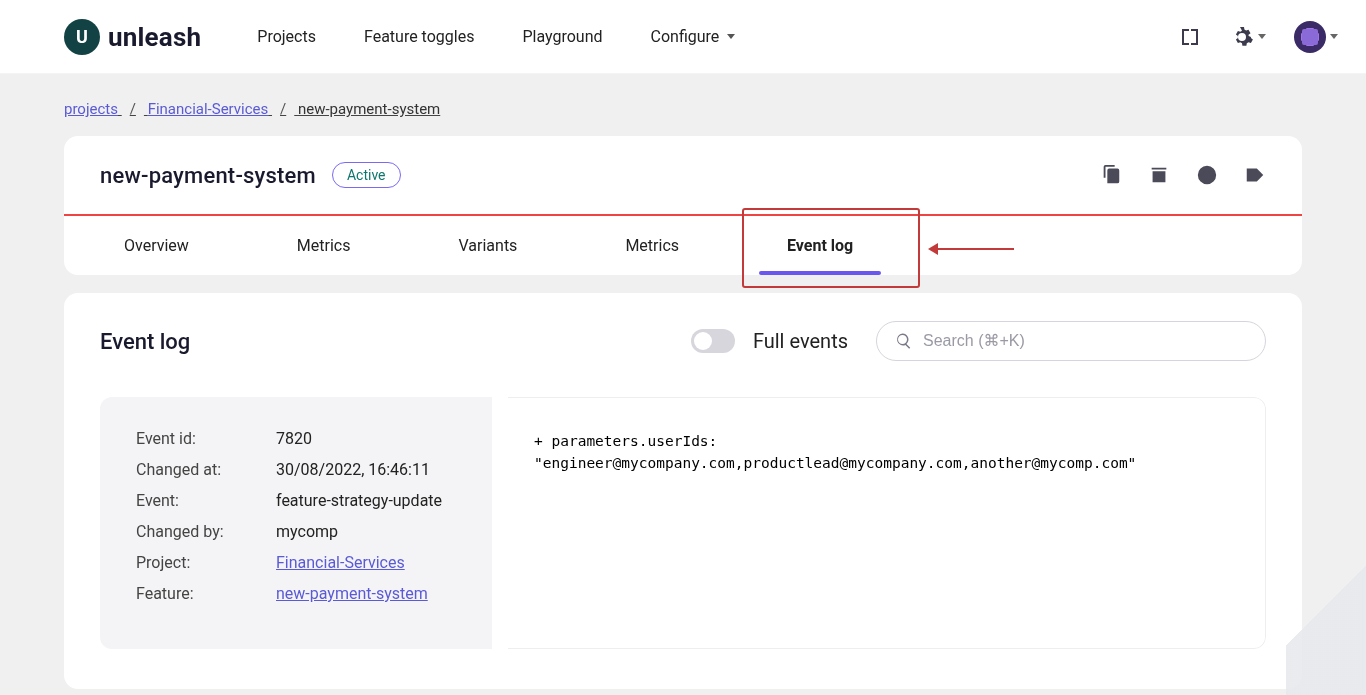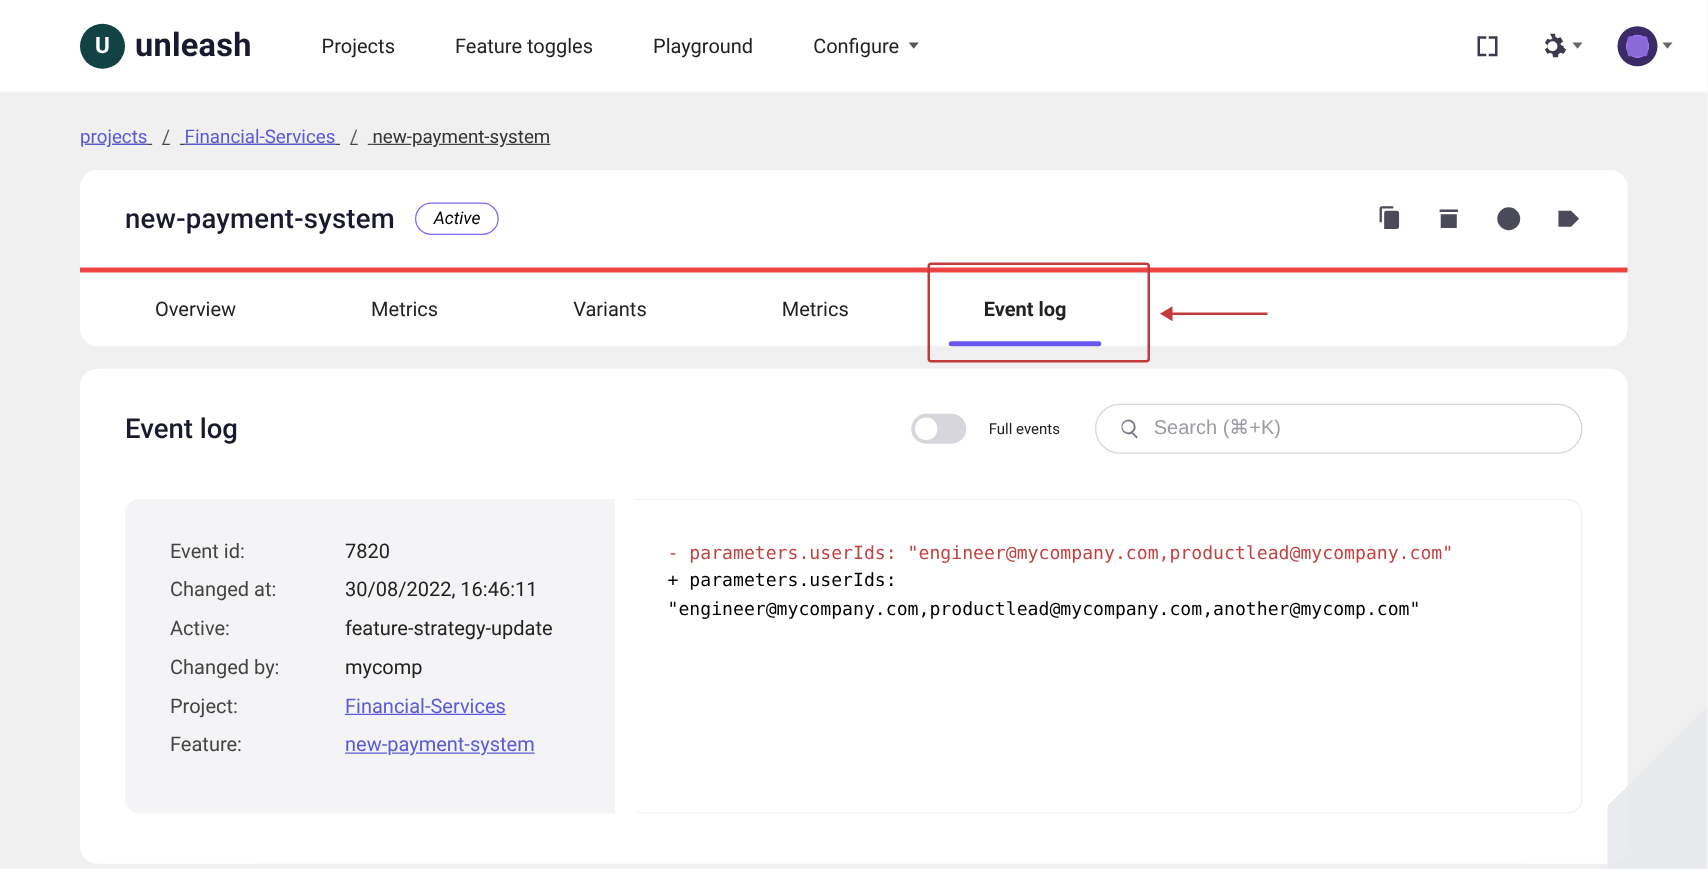--- a/index.html
+++ b/index.html
@@ -84,34 +84,34 @@
     margin: 0 64px;
     border-radius: 14px;
   }
   .feature-head{
     padding: 26px 36px 0 36px;
     display:flex; align-items:center; gap:16px;
     position:relative;
   }
   .feature-name{ font-size: 22px; font-weight: 500; letter-spacing:.2px;}
   .status-pill{
-    border:1.5px solid #7a6af2; color:#000000;
-    border-radius: 999px; padding: 4px 14px; font-size:14px;font-style:italic;
+    border:1.5px solid #7a6af2; color:#0f766e;
+    border-radius: 999px; padding: 4px 14px; font-size:14px;
   }
   .feature-actions{
     margin-left:auto; display:flex; gap:26px; color:#4a4a58;
   }
   .act-icn{ width:22px;height:22px; cursor:pointer; display:flex;align-items:center;justify-content:center;}
 
   
   .tabs{
     display:flex; gap: 72px;
     padding: 0 42px;
     margin-top: 26px;
-    border-top: 4px solid #ef4444;
+    border-top: 2px solid #ef4444;
     position:relative;
   }
   .tab{
     padding: 20px 18px 20px 18px;
     font-size:16px; color:#222; cursor:pointer;
     position:relative;
   }
   .tab.active{ font-weight:700; }
   .tab.active::after{
     content:""; position:absolute; left:-10px; right:-10px; bottom:0;
@@ -141,21 +141,21 @@
   .log-title{ font-size:22px; font-weight:500; }
   .log-head-spacer{ flex:1; }
   .toggle{
     width:44px;height:24px;border-radius:999px;background:#d6d6dc;
     position:relative; cursor:pointer;
   }
   .toggle::after{
     content:""; position:absolute; left:3px; top:3px; width:18px;height:18px;
     border-radius:50%; background:#fff;
   }
-  .toggle-label{ font-size:12px; color:#222; margin-right:10px;}
+  .toggle-label{ font-size:20px; color:#222; margin-right:10px;}
   .search{
     display:flex; align-items:center; gap:10px;
     border:1.5px solid #d5d5dd; border-radius:999px;
     padding: 10px 18px; width: 390px;
   }
   .search svg{ width:18px;height:18px; color:#7a7a88;}
   .search input{
     border:none; outline:none; font-size:16px; flex:1; background:transparent;
     color:#ef4444;
   }
@@ -293,37 +293,36 @@
     <div class="entry-meta">
       <div class="meta-row">
         <span class="meta-label">Event id:</span>
         <span class="meta-val">7820</span>
       </div>
       <div class="meta-row">
         <span class="meta-label">Changed at:</span>
         <span class="meta-val">30/08/2022, 16:46:11</span>
       </div>
       <div class="meta-row">
-        <span class="meta-label">Active:</span>
+        <span class="meta-label">Event:</span>
         <span class="meta-val">feature-strategy-update</span>
       </div>
       <div class="meta-row">
         <span class="meta-label">Changed by:</span>
         <span class="meta-val">mycomp</span>
       </div>
       <div class="meta-row">
         <span class="meta-label">Project:</span>
         <span class="meta-val"><a>Financial-Services</a></span>
       </div>
       <div class="meta-row">
         <span class="meta-label">Feature:</span>
         <span class="meta-val"><a>new-payment-system</a></span>
       </div>
     </div>
 
     <div class="entry-diff">
-      <div class="diff-line diff-del">- parameters.userIds: "engineer@mycompany.com,productlead@mycompany.com"</div>
       <div class="diff-line diff-add">+ parameters.userIds: "engineer@mycompany.com,productlead@mycompany.com,another@mycomp.com"</div>
     </div>
   </div>
 </div>
 
 <div class="bg-tri"></div>
 
 </body></html>

